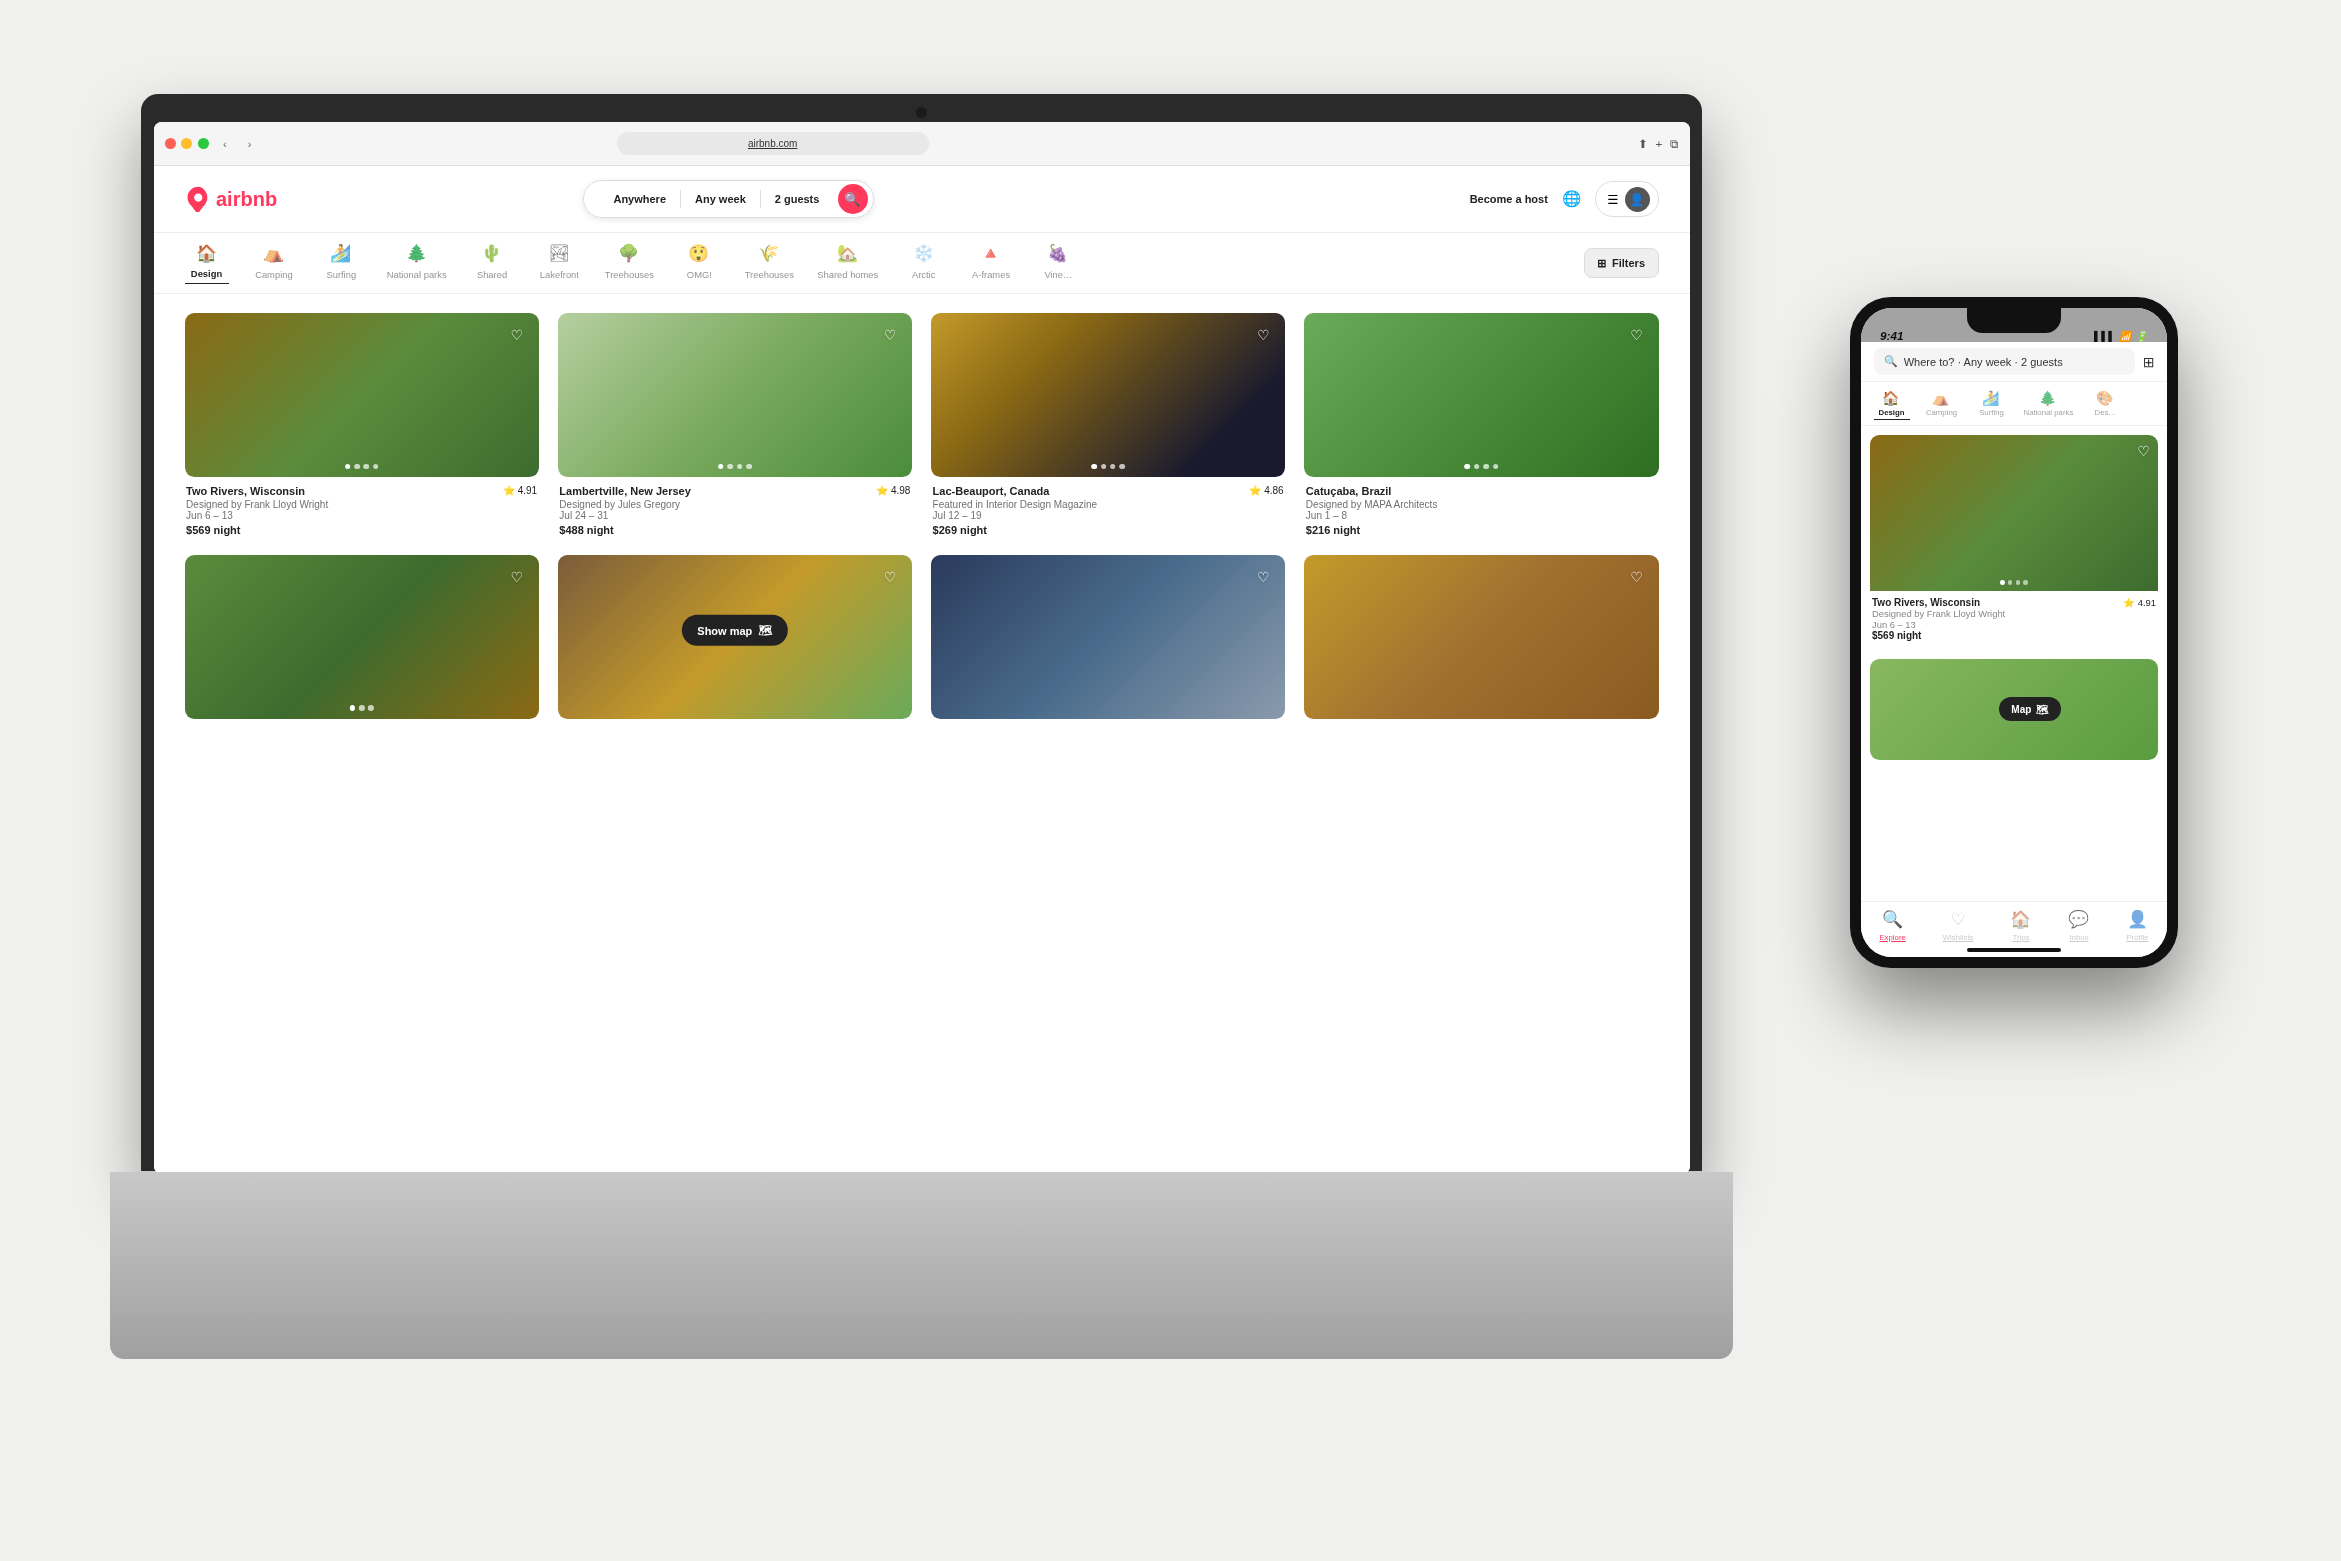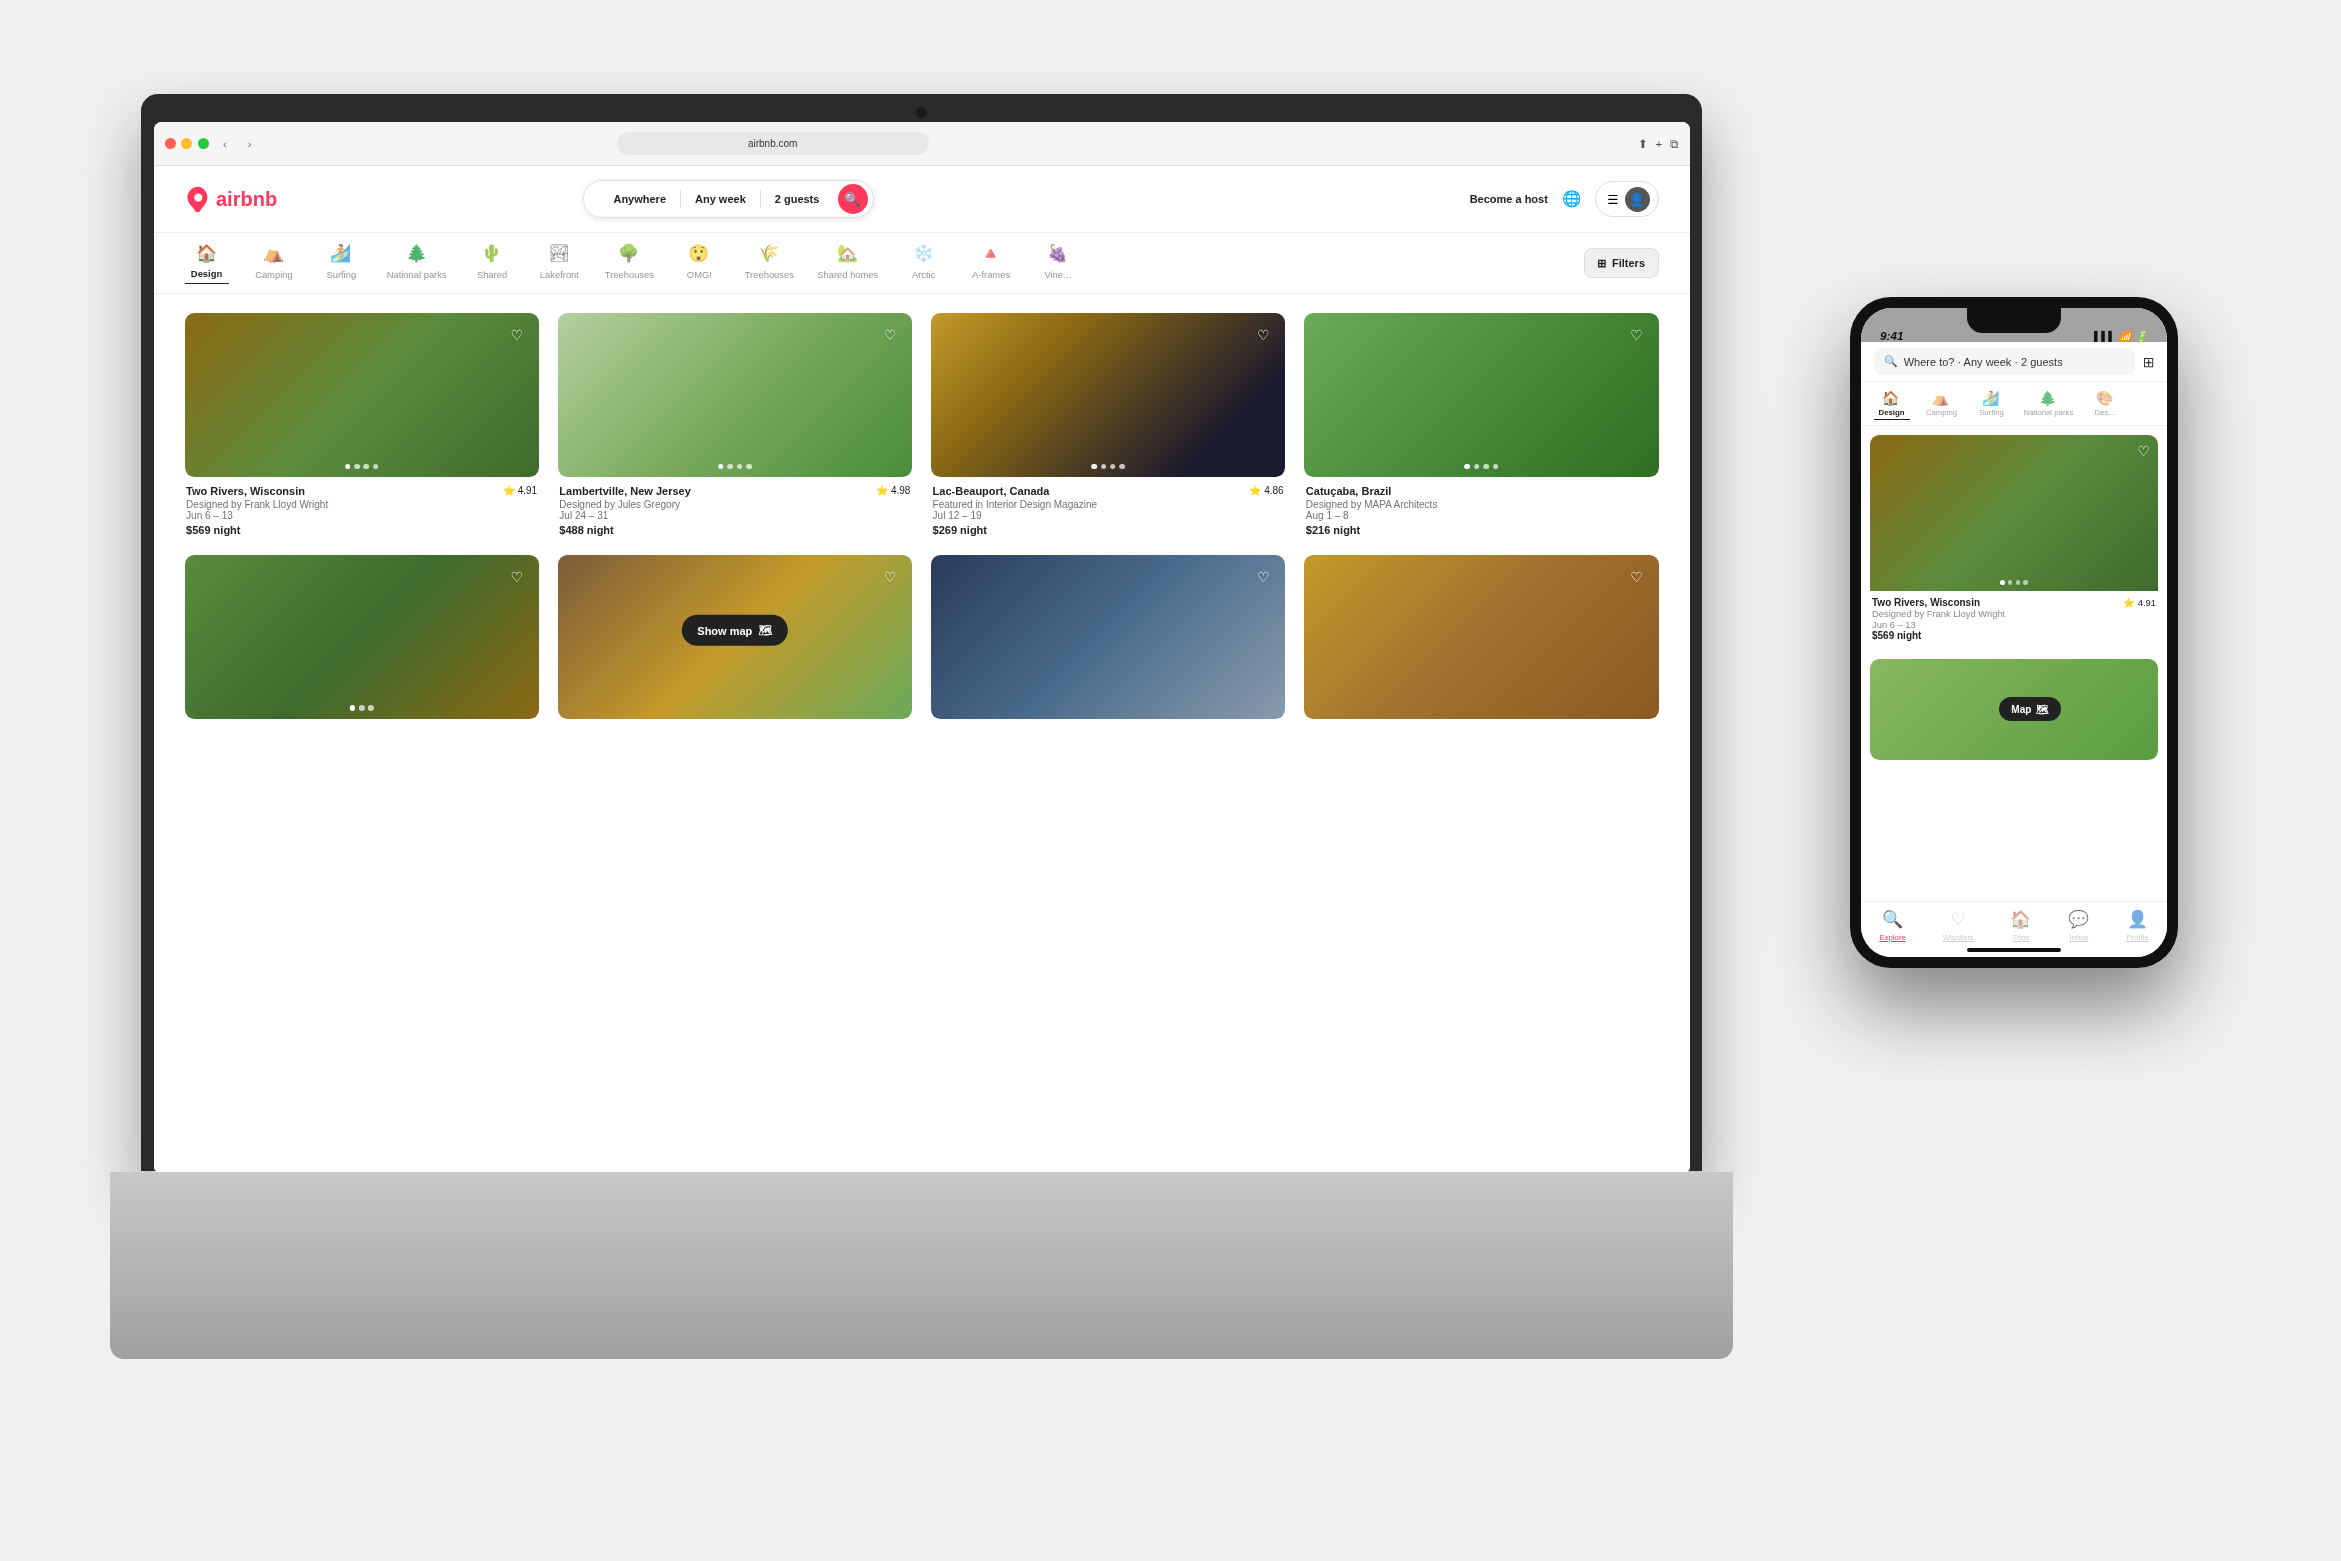--- a/index.html
+++ b/index.html
@@ -98,20 +98,21 @@
       max-width: 312px;
       height: 23.4px;
       background: #e8e8e8;
       border-radius: 11.7px;
       display: flex;
       align-items: center;
       justify-content: center;
       font-size: 10px;
       color: #333;
       margin: 0 auto;
+      text-decoration: underline;
     }
     .browser-actions {
       display: flex;
       gap: 7.8px;
       margin-left: auto;
       color: #555;
       font-size: 11.7px;
     }
 
     
@@ -685,21 +686,21 @@
                   <div class="img-dot"></div>
                   <div class="img-dot"></div>
               </div>
             </div>
             <div class="listing-info">
               <div class="listing-top">
                 <span class="listing-location">Catuçaba, Brazil</span>
                 <span class="listing-rating"></span>
               </div>
               <div class="listing-desc">Designed by MAPA Architects</div>
-              <div class="listing-dates">Aug 1 – 8</div>
+              <div class="listing-dates">Jun 1 – 8</div>
               <div class="listing-price"><strong>$216 night</strong></div>
             </div>
           </div>
 
           <div class="listing-card">
             <div class="listing-img img-block-5">
               <div class="heart-btn">♡</div>
               <div class="img-dots">
                 <div class="img-dot active"></div>
                   <div class="img-dot"></div>

